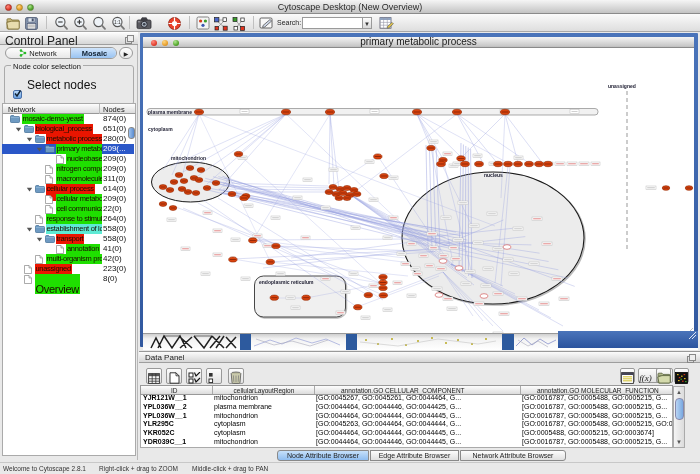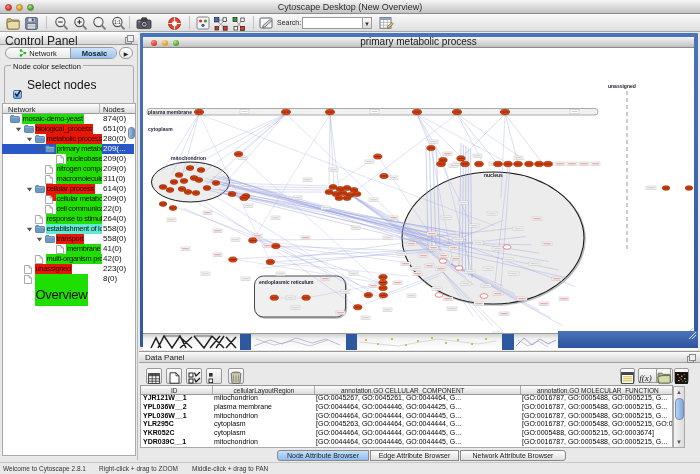--- a/index.html
+++ b/index.html
@@ -300,21 +300,21 @@
     <span style="position:absolute;left:53.5px;top:0px;max-width:46.5px;height:10px;overflow:hidden;background:#ea1500;color:#1a0d00;font-size:7.5px;letter-spacing:-0.3px;line-height:10px;white-space:nowrap;display:inline-block;padding:0 1px">transport</span>
     <span style="position:absolute;left:101px;top:0px;color:#111;font-size:8px;line-height:10px">558(0)</span>
   </div>
 <div style="position:absolute;left:2px;top:243.5px;width:132px;height:10px;">
     <span style="position:absolute;left:53.5px;top:1px">
       <svg width="8" height="9" viewBox="0 0 8 9" style="display:block">
         <path d="M0.5 0.5 L5 0.5 L7.5 3 L7.5 8.5 L0.5 8.5 Z" fill="#fff" stroke="#888" stroke-width="0.7"></path>
         <path d="M5 0.5 L5 3 L7.5 3" fill="#ddd" stroke="#888" stroke-width="0.6"></path>
       </svg>
     </span>
-    <span style="position:absolute;left:64px;top:0px;max-width:36px;height:10px;overflow:hidden;background:#1fdf00;color:#1a0d00;font-size:7.5px;letter-spacing:-0.3px;line-height:10px;white-space:nowrap;display:inline-block;padding:0 1px">membrane</span>
+    <span style="position:absolute;left:64px;top:0px;max-width:36px;height:10px;overflow:hidden;background:#1fdf00;color:#1a0d00;font-size:7.5px;letter-spacing:-0.3px;line-height:10px;white-space:nowrap;display:inline-block;padding:0 1px">annotation</span>
     <span style="position:absolute;left:101px;top:0px;color:#111;font-size:8px;line-height:10px">41(0)</span>
   </div>
 <div style="position:absolute;left:2px;top:253.5px;width:132px;height:10px;">
     <span style="position:absolute;left:33px;top:1px">
       <svg width="8" height="9" viewBox="0 0 8 9" style="display:block">
         <path d="M0.5 0.5 L5 0.5 L7.5 3 L7.5 8.5 L0.5 8.5 Z" fill="#fff" stroke="#888" stroke-width="0.7"></path>
         <path d="M5 0.5 L5 3 L7.5 3" fill="#ddd" stroke="#888" stroke-width="0.6"></path>
       </svg>
     </span>
     <span style="position:absolute;left:43.5px;top:0px;max-width:56.5px;height:10px;overflow:hidden;background:#1fdf00;color:#1a0d00;font-size:7.5px;letter-spacing:-0.3px;line-height:10px;white-space:nowrap;display:inline-block;padding:0 1px">multi-organism pro</span>
@@ -330,21 +330,21 @@
     <span style="position:absolute;left:32.5px;top:0px;max-width:67.5px;height:10px;overflow:hidden;background:#ea1500;color:#1a0d00;font-size:7.5px;letter-spacing:-0.3px;line-height:10px;white-space:nowrap;display:inline-block;padding:0 1px">unassigned</span>
     <span style="position:absolute;left:101px;top:0px;color:#111;font-size:8px;line-height:10px">223(0)</span>
   </div>
 <div style="position:absolute;left:2px;top:273.5px;width:132px;height:10px;">
     <span style="position:absolute;left:22px;top:1px">
       <svg width="8" height="9" viewBox="0 0 8 9" style="display:block">
         <path d="M0.5 0.5 L5 0.5 L7.5 3 L7.5 8.5 L0.5 8.5 Z" fill="#fff" stroke="#888" stroke-width="0.7"></path>
         <path d="M5 0.5 L5 3 L7.5 3" fill="#ddd" stroke="#888" stroke-width="0.6"></path>
       </svg>
     </span>
-    <span style="position:absolute;left:32.5px;top:0px;max-width:67.5px;height:14px;overflow:hidden;background:#1fdf00;color:#1a0d00;font-size:13px;letter-spacing:-0.3px;line-height:10px;white-space:nowrap;display:inline-block;padding:16px 1px">Overview</span>
+    <span style="position:absolute;left:32.5px;top:0px;max-width:67.5px;height:14px;overflow:hidden;background:#1fdf00;color:#1a0d00;font-size:11px;letter-spacing:-0.3px;line-height:10px;white-space:nowrap;display:inline-block;padding:10px 1px">Overview</span>
     <span style="position:absolute;left:101px;top:0px;color:#111;font-size:8px;line-height:10px">8(0)</span>
   </div>
 
 <div class="abs" style="left:140px;top:33px;width:558px;height:314px;background:linear-gradient(#4a74ba,#31589f);border-radius:1px"></div>
 <div class="abs" style="left:143px;top:37px;width:551px;height:11px;background:linear-gradient(#f4f4f4,#cacaca 85%,#bdbdbd);border-bottom:1px solid #8a8a8a">
  <div class="abs" style="left:8px;top:3px;width:6px;height:6px;border-radius:50%;background:radial-gradient(circle at 35% 30%,#ff8a80,#e3412f 60%,#b02014)"></div>
  <div class="abs" style="left:19px;top:3px;width:6px;height:6px;border-radius:50%;background:radial-gradient(circle at 35% 30%,#ffd780,#e8a02f 60%,#c07c14)"></div>
  <div class="abs" style="left:30px;top:3px;width:6px;height:6px;border-radius:50%;background:radial-gradient(circle at 35% 30%,#b0e890,#56a82f 60%,#3a7c14)"></div>
  <div style="text-align:center;font-size:10px;line-height:10px;color:#1a1a1a">primary metabolic process</div>
 </div>

